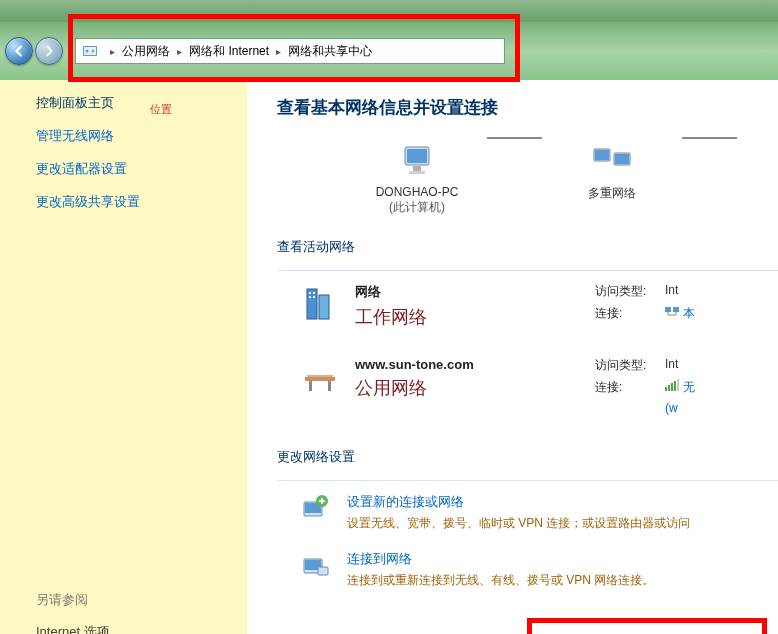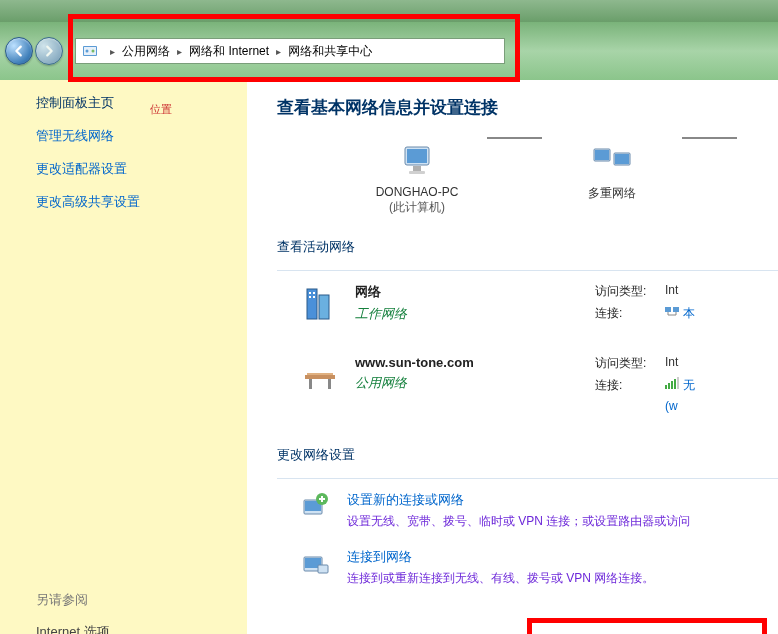--- a/index.html
+++ b/index.html
@@ -38,31 +38,31 @@
     .map-node-sub { font-size: 12px; color: #555; }
     .map-line { width: 55px; height: 2px; border-top: 2px solid #888; margin-bottom: 40px;}
     
     .section-header { color: #003366; font-size: 13px; margin-bottom: 10px; padding-bottom: 4px;}
     .section-divider { border-bottom: 1px solid #d8e4f0; margin-bottom: 12px; margin-right:0px;}
     
     .active-net-row { display: flex; align-items: flex-start; margin-bottom: 28px; padding-left: 22px; }
     .net-icon { width: 42px; height: 42px; margin-right: 14px; flex-shrink:0;}
     .net-details { flex: 0 0 240px; }
     .net-name { font-weight: bold; font-size: 13px; color: #222; margin-bottom: 4px;}
-    .net-type { color: #15803d; font-size: 13px; cursor:pointer;font-style:italic;}
+    .net-type { color: #7f1d1d; font-size: 18px; cursor:pointer;}
     .net-props { flex: 1; font-size: 12px; }
     .net-props-row { display: flex; margin-bottom: 5px; }
     .net-props-label { width: 70px; color: #222;}
     .net-props-val { color: #0066cc; }
     .sig-icon { width:14px; height:12px; margin-right:4px; display:inline-block; vertical-align:middle;}
     
     .task-row { display: flex; align-items: flex-start; margin-bottom: 18px; padding-left: 22px; }
     .task-icon { width: 32px; height: 32px; margin-right: 16px; flex-shrink:0; display:flex; align-items:center; justify-content:center;}
     .task-text .link { color: #0066cc; font-size: 13px; cursor: pointer; margin-bottom: 4px; display: block;}
-    .task-text .desc { font-size: 12px; color: #6d28d9; }
+    .task-text .desc { font-size: 12px; color: #a16207; }
     
     .bottom-highlight { position: absolute; left: 280px; bottom: 0px; right: 11px; height: 16px; border: 5px solid #ff0000; border-bottom: none;}
   </style>
 </head>
 <body>
 
 <div class="titlebar-area"></div>
 
 <div class="addressbar-wrap">
   <div class="nav-btn">

